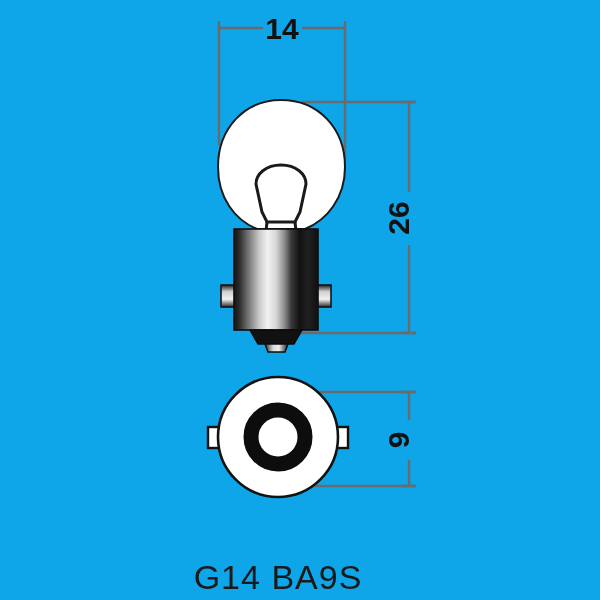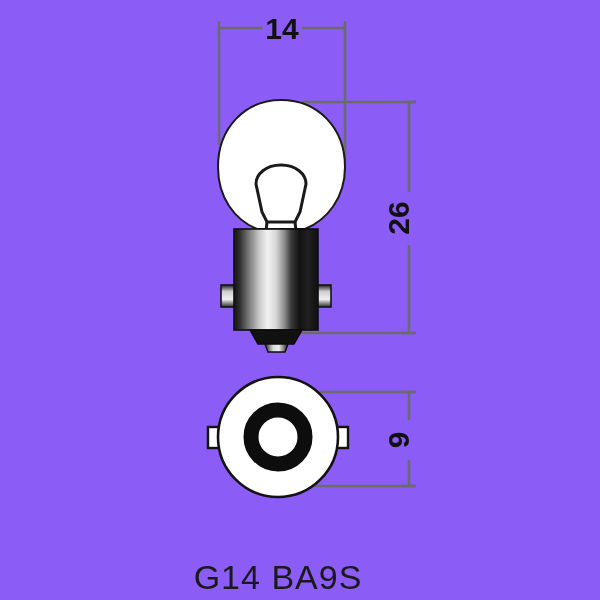--- a/index.html
+++ b/index.html
@@ -10,21 +10,21 @@
   body {
     width: 600px;
     height: 600px;
     font-family: "Liberation Sans", sans-serif;
     overflow: hidden;
   }
   #drawing-root {
     position: relative;
     width: 600px;
     height: 600px;
-    background: #8b5cf6;
+    background: #0ea5e9;
   }
   svg.tech-drawing {
     display: block;
     width: 600px;
     height: 600px;
   }
   .dim-text {
     font-family: "Liberation Sans", sans-serif;
     font-weight: bold;
     font-size: 30px;

